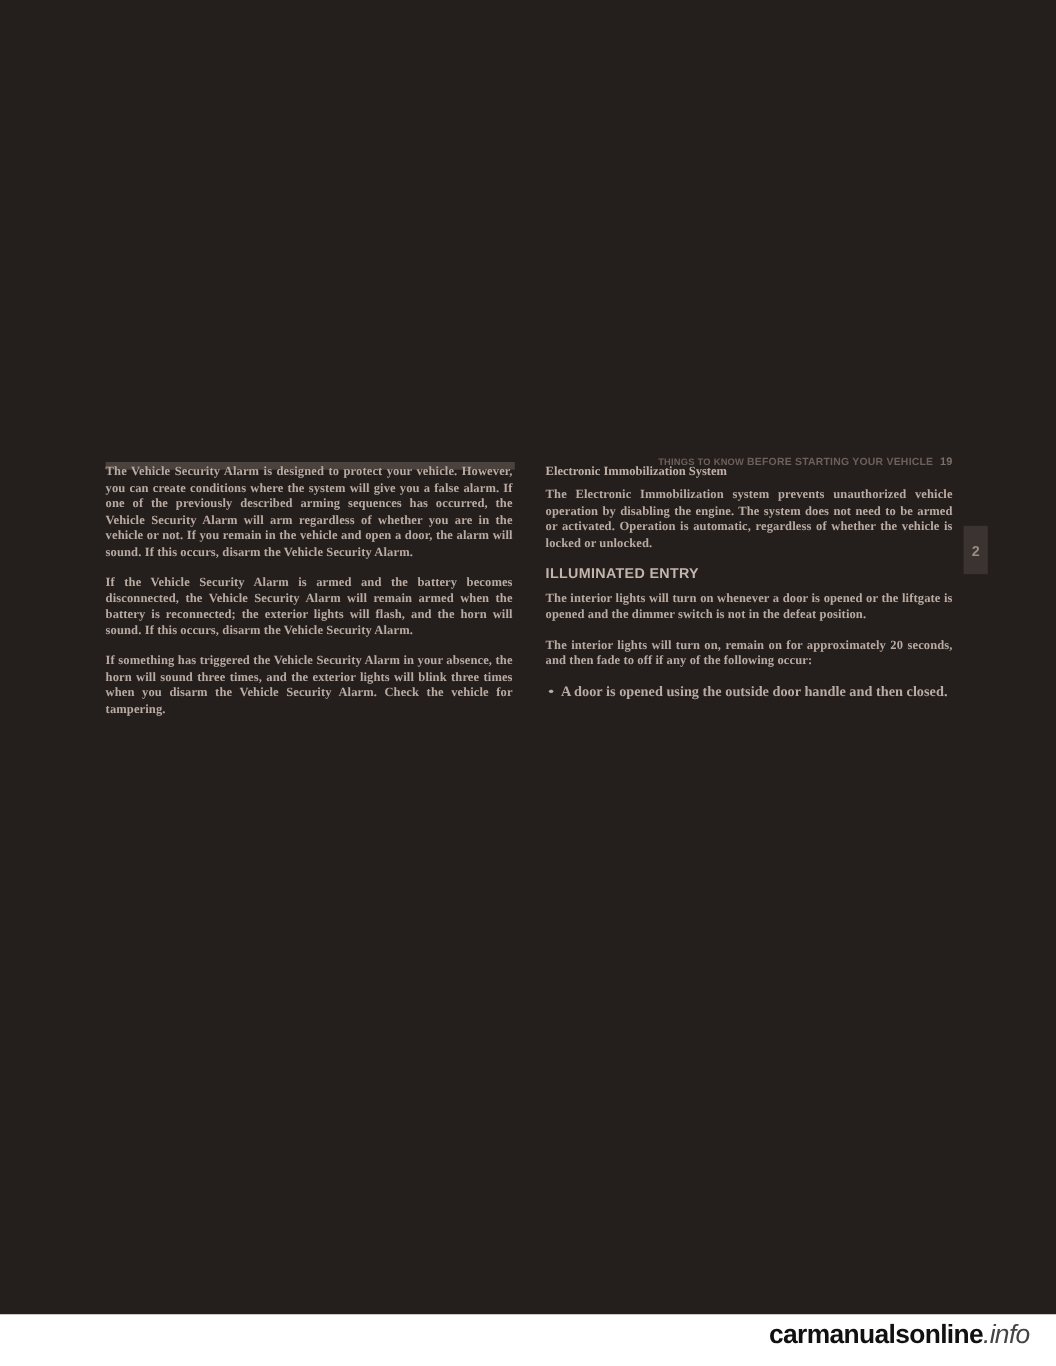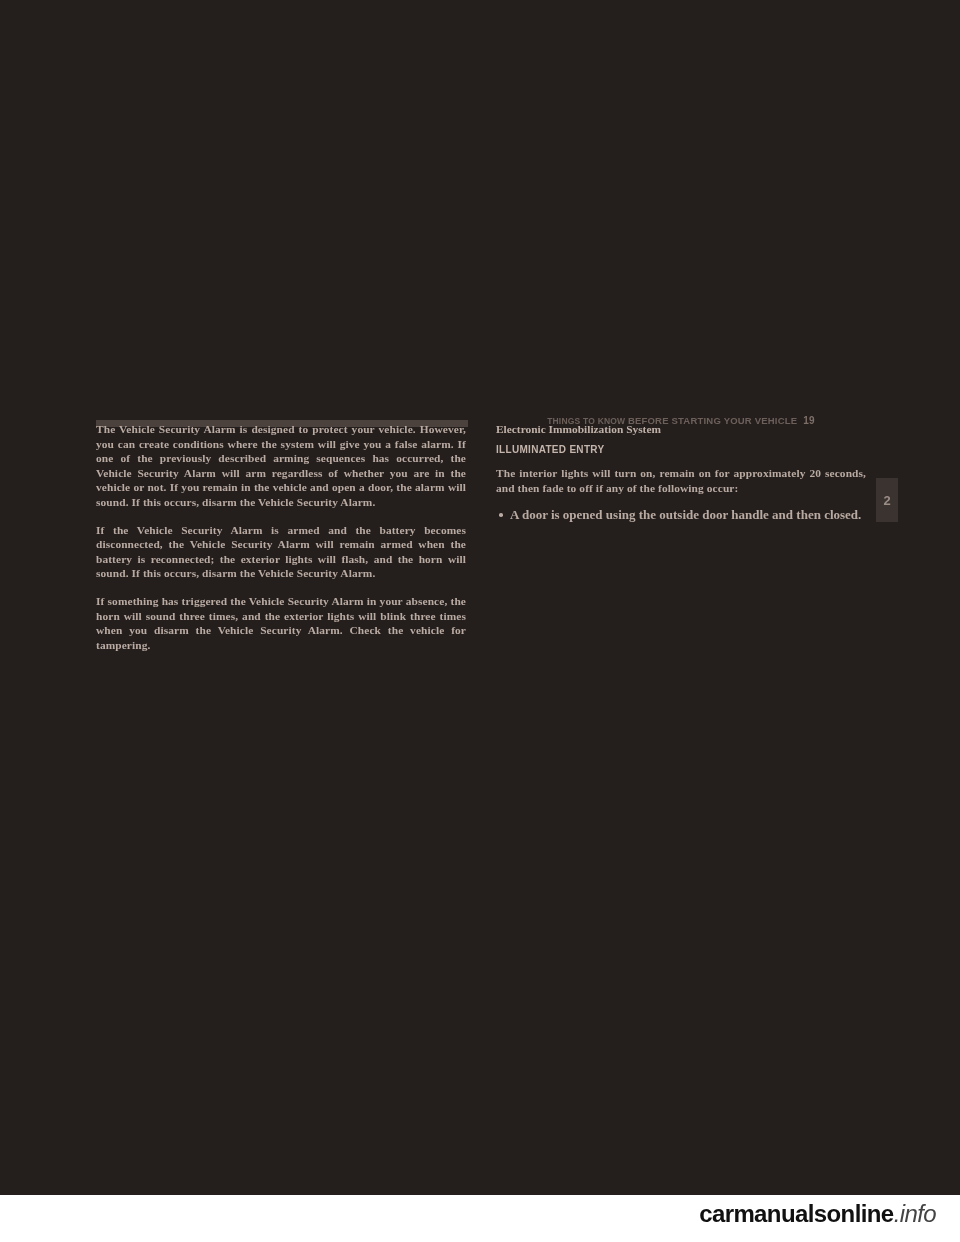--- a/index.html
+++ b/index.html
@@ -48,21 +48,21 @@
     top: 5px;
     width: 372px;
     height: 7px;
     background: #4b423e;
   }
   #running-head {
     position: absolute;
     left: 400px;
     top: 0px;
     width: 370px;
-    text-align: center;
+    text-align: right;
     font-size: 9.5px;
     letter-spacing: 0.2px;
     color: #6d605a;
     font-family: "Liberation Sans", sans-serif;
     font-weight: bold;
     white-space: nowrap;
   }
   #running-head .small {
     font-size: 8.5px;
   }
@@ -113,21 +113,21 @@
     margin: 0 0 7px 0;
     font-size: 11.4px;
     line-height: 14px;
     color: #c0b1a8;
     font-weight: bold;
     font-family: "Liberation Serif", serif;
   }
 
   h2.head {
     margin: 3px 0 9px 0;
-    font-size: 10px;
+    font-size: 13px;
     line-height: 14px;
     color: #c4b5ac;
     font-weight: bold;
     font-family: "Liberation Sans", sans-serif;
     letter-spacing: 0.3px;
   }
 
   ul.bullets {
     margin: 0;
     padding: 0;
@@ -190,21 +190,23 @@
     </div>
 
     <div class="col" id="col-left">
       <p class="body">The Vehicle Security Alarm is designed to protect your vehicle. However, you can create conditions where the system will give you a false alarm. If one of the previously described arming sequences has occurred, the Vehicle Security Alarm will arm regardless of whether you are in the vehicle or not. If you remain in the vehicle and open a door, the alarm will sound. If this occurs, disarm the Vehicle Security Alarm.</p>
       <p class="body">If the Vehicle Security Alarm is armed and the battery becomes disconnected, the Vehicle Security Alarm will remain armed when the battery is reconnected; the exterior lights will flash, and the horn will sound. If this occurs, disarm the Vehicle Security Alarm.</p>
       <p class="body">If something has triggered the Vehicle Security Alarm in your absence, the horn will sound three times, and the exterior lights will blink three times when you disarm the Vehicle Security Alarm. Check the vehicle for tampering.</p>
     </div>
 
     <div class="col" id="col-right">
       <h3 class="subhead">Electronic Immobilization System</h3>
+      <p class="body">The Electronic Immobilization system prevents unauthorized vehicle operation by disabling the engine. The system does not need to be armed or activated. Operation is automatic, regardless of whether the vehicle is locked or unlocked.</p>
       <h2 class="head">ILLUMINATED ENTRY</h2>
+      <p class="body">The interior lights will turn on whenever a door is opened or the liftgate is opened and the dimmer switch is not in the defeat position.</p>
       <p class="body">The interior lights will turn on, remain on for approximately 20 seconds, and then fade to off if any of the following occur:</p>
       <ul class="bullets">
         <li>
           <span class="dot"></span>
           <span>A door is opened using the outside door handle and then closed.</span>
         </li>
       </ul>
     </div>
 
   </div>

